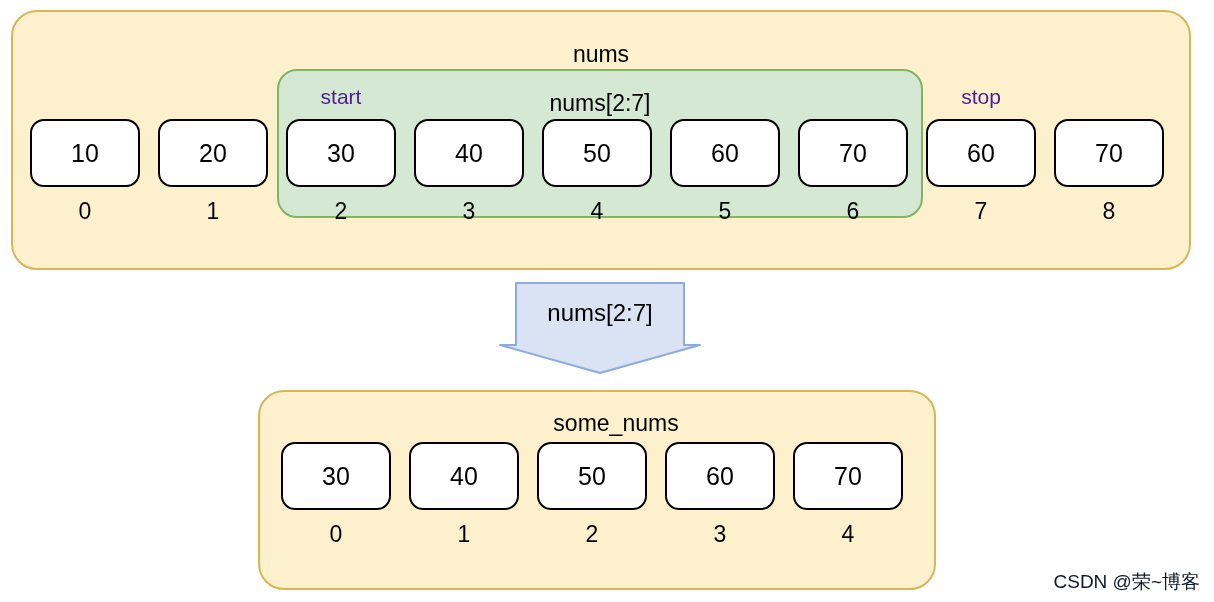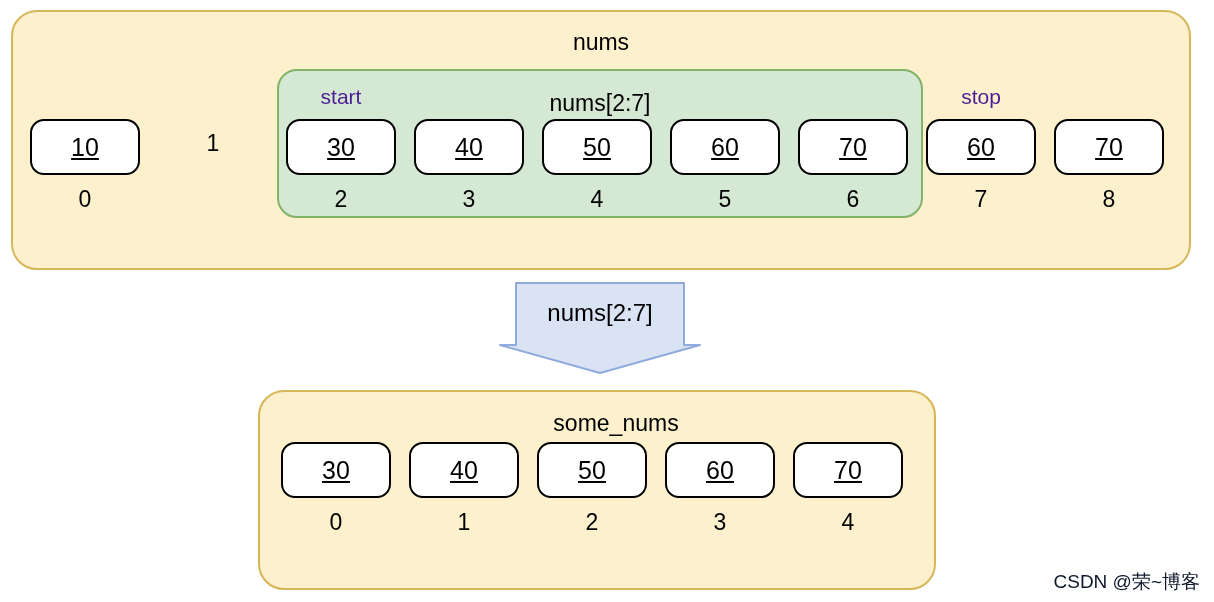--- a/index.html
+++ b/index.html
@@ -53,50 +53,49 @@
   .container-title {
     position: absolute;
     left: 0;
     right: 0;
     text-align: center;
     font-size: 23px;
     line-height: 28px;
     color: #000000;
     white-space: nowrap;
   }
-  #nums-title { top: 16px; }
+  #nums-title { top: 28px; }
   #slice-title { top: 18px; left: 0; right: 0; }
   #some-nums-title { top: 17px; padding-left: 38px; }
 
   
   .cells-row {
     position: absolute;
     display: flex;
     gap: 18px;
   }
   #nums-cells { left: 17px; top: 107px; }
   #some-nums-cells { left: 21px; top: 50px; }
 
   .cell-group {
     position: relative;
     width: 110px;
   }
   .cell-box {
     width: 110px;
-    height: 56px;
+    height: 68px;
     background: #ffffff;
     border: 2px solid #000000;
     border-radius: 14px;
     box-sizing: border-box;
     display: flex;
     align-items: center;
     justify-content: center;
     font-size: 25px;
     color: #000000;
-    text-decoration: underline;
   }
   .cell-index {
     margin-top: 11px;
     text-align: center;
     font-size: 23px;
     line-height: 26px;
     color: #000000;
   }
   .cell-marker {
     position: absolute;
@@ -161,20 +160,21 @@
   <div id="nums-cells" class="cells-row">
 
     <div class="cell-group">
 
       <div class="cell-box">10</div>
       <div class="cell-index">0</div>
     </div>
 
     <div class="cell-group">
 
+      <div class="cell-box">20</div>
       <div class="cell-index">1</div>
     </div>
 
     <div class="cell-group">
       <div class="cell-marker">start</div>
       <div class="cell-box">30</div>
       <div class="cell-index">2</div>
     </div>
 
     <div class="cell-group">

